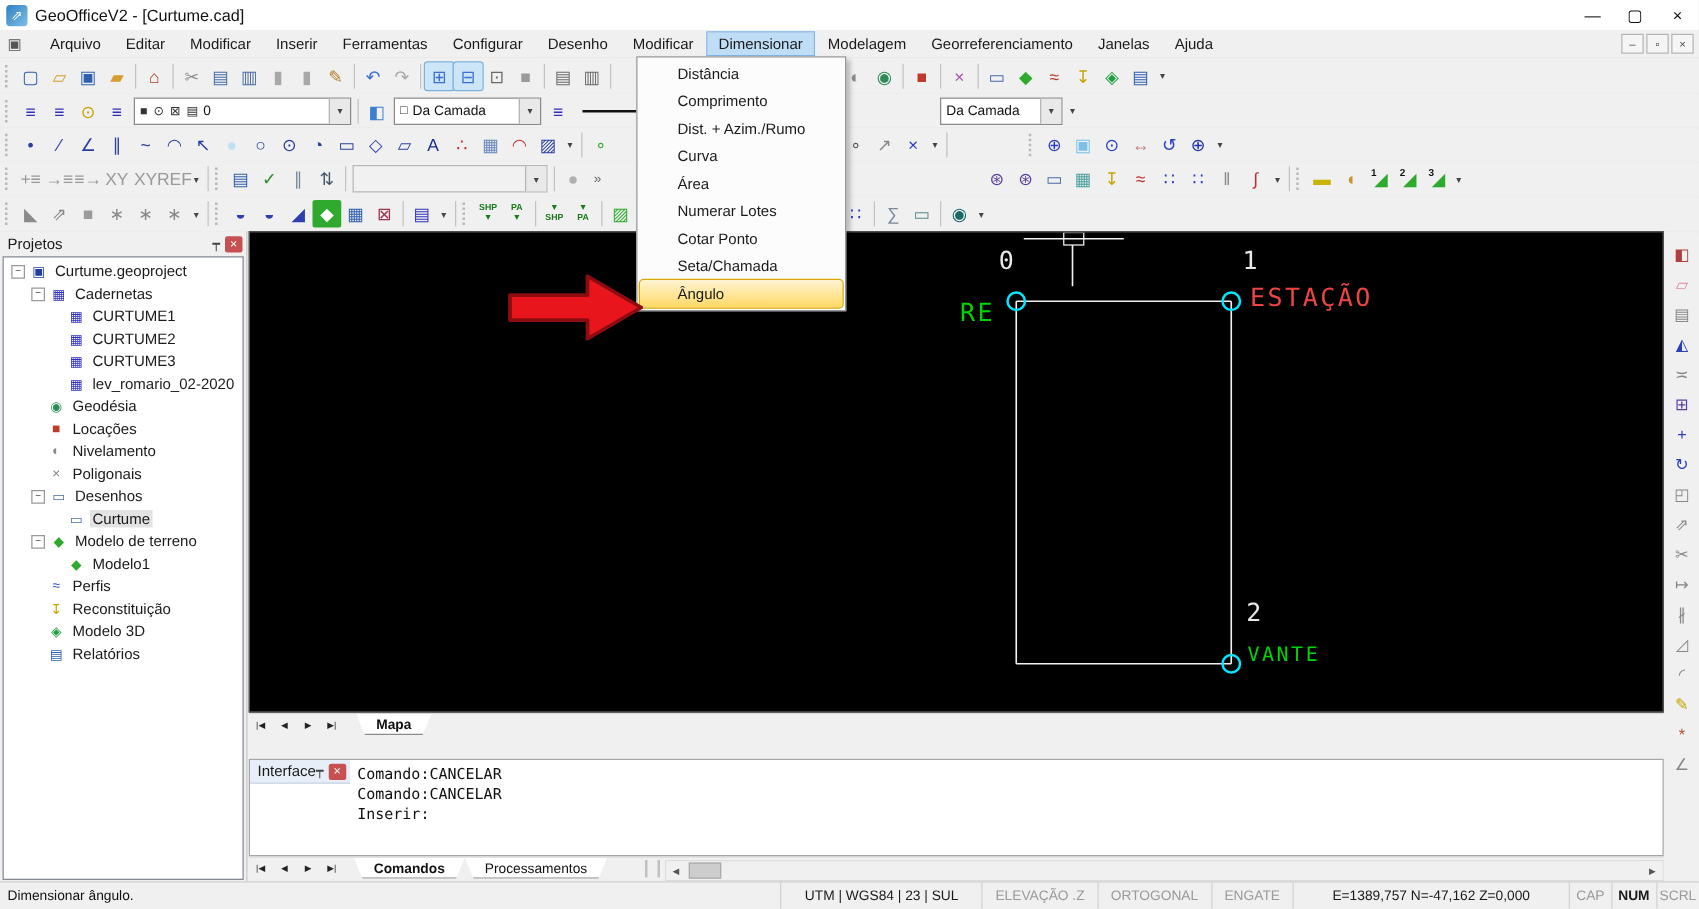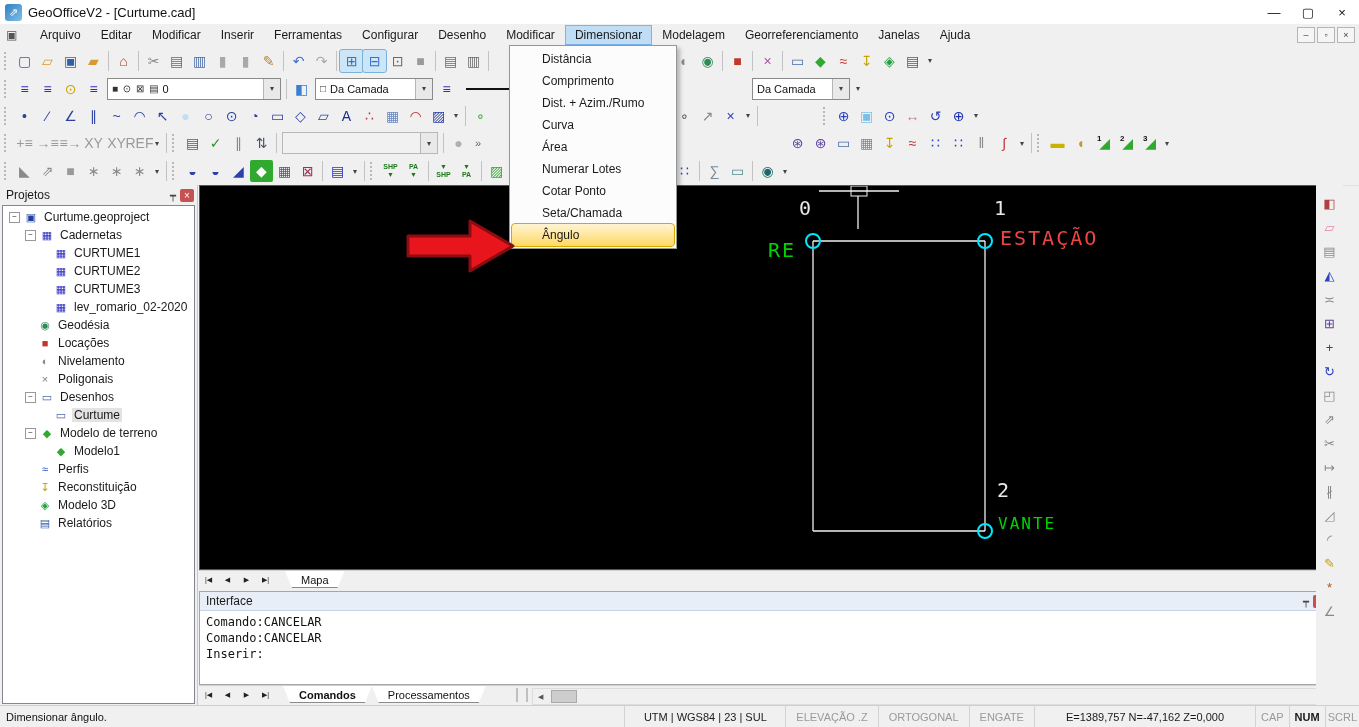--- a/index.html
+++ b/index.html
@@ -30,42 +30,42 @@
   .tb.dd{width:12px;height:22px;font-size:8px;color:#444;}
   .tb.combo{height:20px;background:#fff;border:1px solid #8a8a8a;font-size:11px;padding-left:4px;margin:0 2px;justify-content:flex-start;}
   .tb.combo.disabled{background:#f1f1f1;border-color:#b8b8b8;}
   .combo-pf{font-size:10px;color:#333;margin-right:3px;letter-spacing:1px;}
   .combo-txt{flex:1;white-space:nowrap;color:#111;}
   .combo-arrow{width:16px;height:100%;border-left:1px solid #b5b5b5;background:#e9e9e9;display:flex;align-items:center;justify-content:center;font-size:8px;color:#444;margin-left:4px;}
   .tb.line{width:64px;height:0;border-top:2px solid #111;margin:0 8px;}
   .tb.ov{width:16px;font-size:11px;color:#666;}
   .badge{font-size:8px;font-weight:bold;color:#111;margin-right:-2px;transform:translateY(-5px);}
   
-  .main{position:absolute;top:185px;left:0;right:16px;height:521px;}
+  .main{position:absolute;top:185px;left:0;right:0;height:521px;}
   .proj-panel{position:absolute;left:0;top:0;width:197px;height:521px;background:#f0f0f0;border-right:1px solid #c8c8c8;display:flex;flex-direction:column;}
   .panel-head{height:20px;display:flex;align-items:center;padding:0 3px 0 6px;}
   .panel-head .ph-title{flex:1;}
   .pin-icon{color:#444;font-size:10px;margin-right:4px;}
   .close-box{width:14px;height:13px;background:#c75050;color:#fff;font-size:10px;display:flex;align-items:center;justify-content:center;border-radius:2px;}
   .tree{flex:1;background:#fff;border:1px solid #828790;margin:0 2px 2px 2px;overflow:hidden;padding-top:2px;}
   .tree-item{display:flex;align-items:center;height:18px;white-space:nowrap;}
   .expander{width:9px;height:9px;border:1px solid #999;background:#fff;font-size:8px;line-height:7px;text-align:center;color:#333;margin-right:4px;flex:none;}
   .tree-icon{width:14px;font-size:11px;margin-right:4px;flex:none;text-align:center;}
   .tree-label{padding:0 2px;}
   .tree-item.selected .tree-label{background:#e3e3e3;}
   
   .center{position:absolute;left:199px;top:0;width:1132px;height:521px;display:flex;flex-direction:column;}
   .canvas{position:relative;height:385px;background:#000;border:1px solid #555;box-sizing:border-box;overflow:hidden;}
   .canvas svg{position:absolute;left:0;top:0;}
   .cad-label{position:absolute;font-family:"DejaVu Sans Mono",monospace;font-weight:normal;letter-spacing:2px;}
   .map-strip,.cmd-strip{height:20px;background:#f0f0f0;display:flex;align-items:flex-start;border-top:1px solid #d0d0d0;}
   .nav-btn{height:16px;min-width:15px;display:flex;align-items:center;justify-content:center;font-size:7px;color:#222;padding:0 2px;margin-top:1px;}
   .sheet-tab{height:17px;display:flex;align-items:center;padding:0 16px;background:#fff;clip-path:polygon(0 0,100% 0,calc(100% - 7px) 100%,7px 100%);font-size:11px;margin-top:0;color:#111;box-shadow:inset 0 -1px 0 #8a8a8a;}
   .sheet-tab.active{font-weight:bold;}
-  .iface{flex:1;display:flex;flex-direction:column;border:1px solid #a6a6a6;margin-top:0;background:#fff;}
+  .iface{flex:1;display:flex;flex-direction:row;border:1px solid #a6a6a6;margin-top:16px;background:#fff;}
   .iface-head{height:18px;background:#e7eef7;display:flex;align-items:center;padding:0 3px 0 6px;border-bottom:1px solid #c8d4e4;}
   .iface-body{flex:1;font-family:"DejaVu Sans Mono",monospace;font-size:12px;line-height:16px;padding:3px 6px;color:#111;}
   .splitter{width:8px;height:14px;margin:2px 4px 0 30px;border-left:2px solid #c0c0c0;border-right:2px solid #c0c0c0;}
   .hscroll{flex:1;height:15px;margin-top:2px;background:#f0f0f0;border:1px solid #dcdcdc;display:flex;align-items:center;}
   .hs-btn{width:16px;height:100%;display:flex;align-items:center;justify-content:center;font-size:7px;color:#555;background:#f0f0f0;}
   .hs-thumb{width:24px;height:11px;background:#cdcdcd;border:1px solid #aaa;margin-left:2px;}
   .hs-track{flex:1;}
   
   .rail{position:absolute;right:0;top:0;width:27px;height:521px;background:#f0f0f0;display:flex;flex-direction:column;align-items:center;padding-top:6px;box-sizing:border-box;}
   .rail .ti{width:20px;height:24px;display:flex;align-items:center;justify-content:center;font-size:13px;}
@@ -441,21 +441,21 @@
           <span class="cad-label" style="left: 568px; top: 52px; color: rgb(0, 212, 0); font-size: 20px;">RE</span>
           <span class="cad-label" style="left: 800px; top: 40px; color: #ef4444; font-size: 20px;">ESTAÇÃO</span>
           <span class="cad-label" style="left: 798px; top: 328px; color: rgb(0, 212, 0); font-size: 16px;">VANTE</span>
         </div>
     </div>
     <div class="map-strip">
       <span class="nav-btn">|◀</span>
       <span class="nav-btn">◀</span>
       <span class="nav-btn">▶</span>
       <span class="nav-btn">▶|</span>
-      <span class="sheet-tab active" style="margin-left:10px;font-weight:normal;">Mapa</span>
+      <span class="sheet-tab active" style="margin-left:10px;font-weight:bold;">Mapa</span>
     </div>
     <div class="iface">
       <div class="iface-head">
         <span class="ph-title" style="flex:1;">Interface</span>
         <span class="pin-icon">┯</span>
         <span class="close-box">×</span>
       </div>
       <div class="iface-body" id="cmd-lines">
           <div>Comando:CANCELAR</div>
           <div>Comando:CANCELAR</div>

